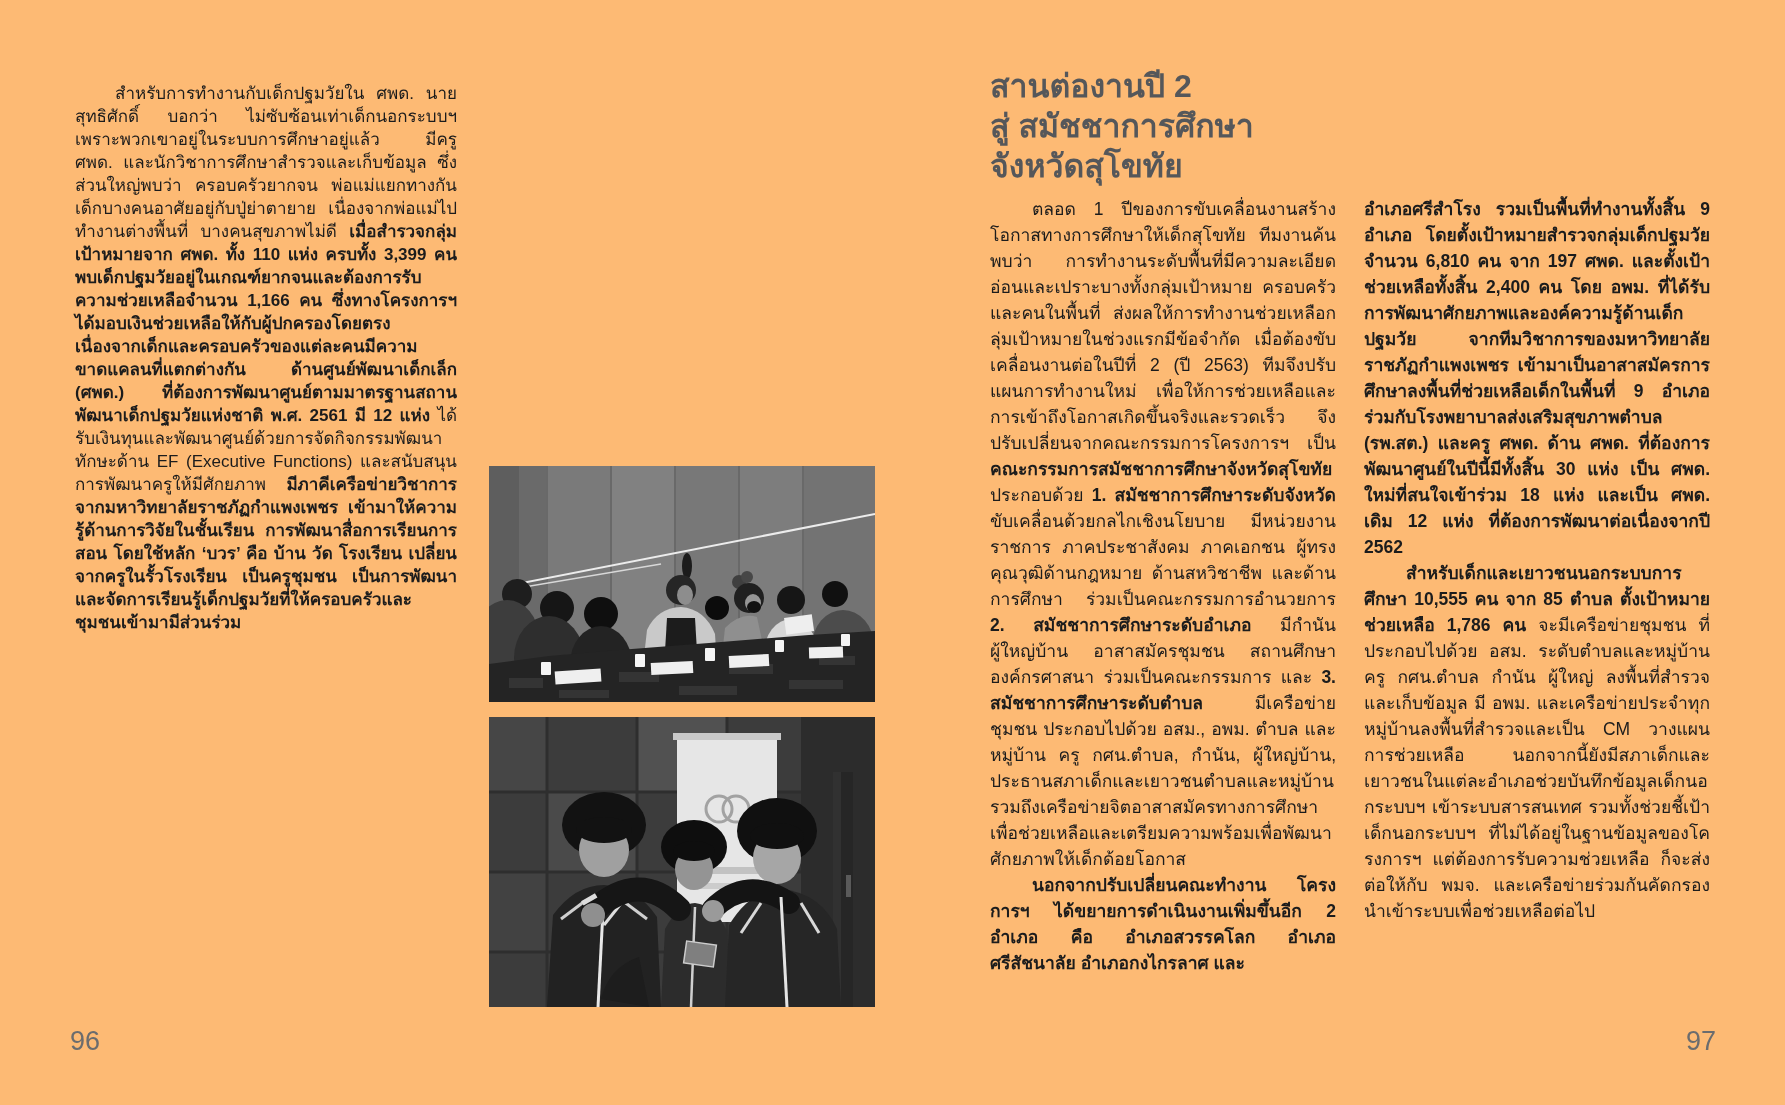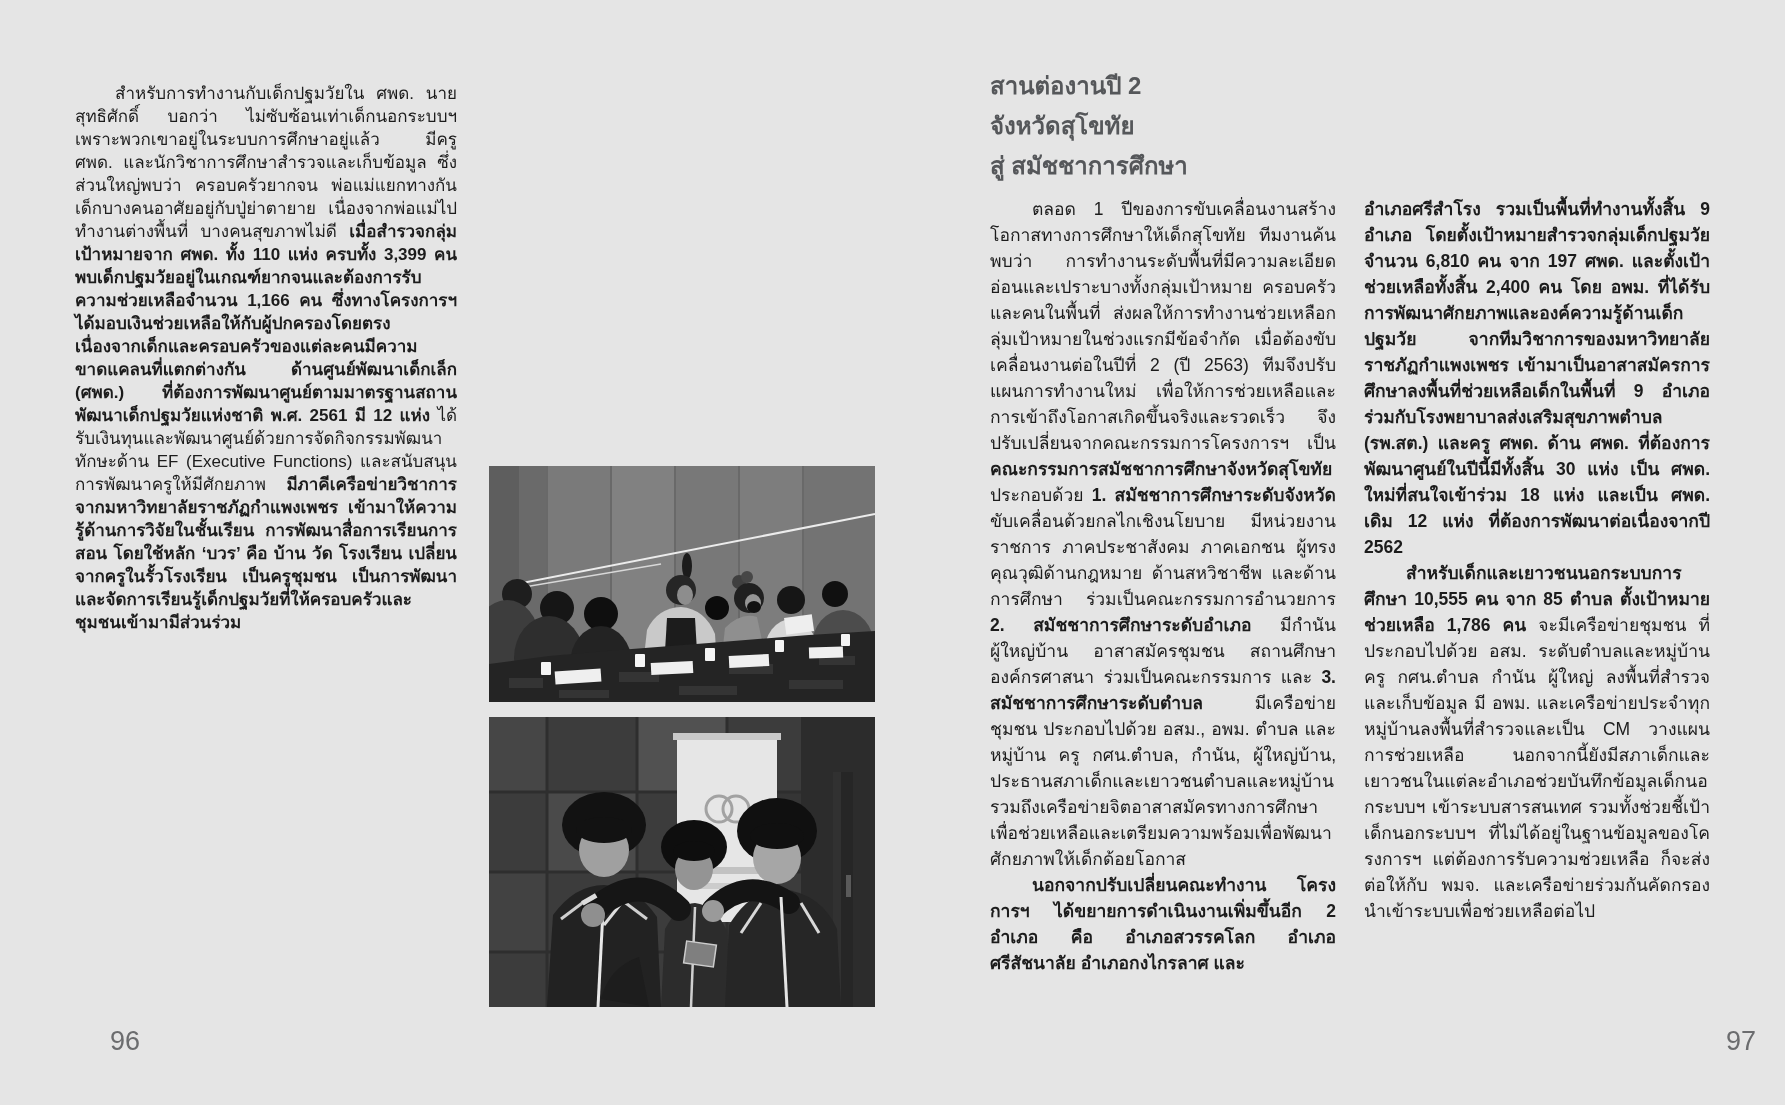--- a/index.html
+++ b/index.html
@@ -1,44 +1,44 @@
 <!DOCTYPE html>
 <html><head>
 <meta charset="utf-8">
 <style>
   html,body{margin:0;padding:0;background:#ffffff;}
   body{width:1785px;height:1105px;position:relative;overflow:hidden;
        font-family:"Liberation Sans","DejaVu Sans",sans-serif;}
-  .spread{position:absolute;inset:0;background:#e5e5e5;}
+  .spread{position:absolute;inset:0;background:#fdba74;}
 
   .body-text{color:#1c1c1c;text-align:justify;}
   .seg{white-space:pre-wrap;}
   .seg.b{font-weight:700;}
 
   
   .left-paragraph{position:absolute;left:75px;top:82px;width:382px;
        font-size:17px;line-height:23px;}
   .left-paragraph p{margin:0;text-indent:40px;}
 
   
   .photo{position:absolute;left:489px;width:386px;overflow:hidden;background:#777;}
   .photo-1{top:466px;height:236px;}
   .photo-2{top:717px;height:290px;}
   .photo svg{display:block;width:100%;height:100%;}
 
   
   .page-title{position:absolute;left:990px;top:66px;width:460px;
-       font-size:24px;line-height:40px;font-weight:700;color:#55575a;}
+       font-size:32px;line-height:40px;font-weight:700;color:#55575a;}
   .col{position:absolute;top:196px;width:346px;font-size:17.5px;line-height:26px;}
   .col p{margin:0;}
   .col p.indent{text-indent:42px;}
   .col-1{left:990px;}
   .col-2{left:1364px;}
 
-  .page-num{position:absolute;font-size:27px;color:#6b6c6e;margin-left:40px;}
+  .page-num{position:absolute;font-size:27px;color:#6b6c6e;}
   .page-num-left{left:70px;top:1026px;}
   .page-num-right{left:1686px;top:1026px;text-align:center;}
 </style>
 </head>
 <body>
 
 <div class="spread">
 
   <div class="left-paragraph body-text">
     <p><span class="seg">สำหรับการทำงานกับเด็กปฐมวัยใน ศพด. นายสุทธิศักดิ์ บอกว่า ไม่ซับซ้อนเท่าเด็กนอกระบบฯ เพราะพวกเขาอยู่ในระบบการศึกษาอยู่แล้ว มีครู ศพด. และนักวิชาการศึกษาสำรวจและเก็บข้อมูล ซึ่งส่วนใหญ่พบว่า ครอบครัวยากจน พ่อแม่แยกทางกัน เด็กบางคนอาศัยอยู่กับปู่ย่าตายาย เนื่องจากพ่อแม่ไปทำงานต่างพื้นที่ บางคนสุขภาพไม่ดี </span><span class="seg b">เมื่อสำรวจกลุ่มเป้าหมายจาก ศพด. ทั้ง 110 แห่ง ครบทั้ง 3,399 คน พบเด็กปฐมวัยอยู่ในเกณฑ์ยากจนและต้องการรับความช่วยเหลือจำนวน 1,166 คน ซึ่งทางโครงการฯ ได้มอบเงินช่วยเหลือให้กับผู้ปกครองโดยตรง เนื่องจากเด็กและครอบครัวของแต่ละคนมีความขาดแคลนที่แตกต่างกัน ด้านศูนย์พัฒนาเด็กเล็ก (ศพด.) ที่ต้องการพัฒนาศูนย์ตามมาตรฐานสถานพัฒนาเด็กปฐมวัยแห่งชาติ พ.ศ. 2561 มี 12 แห่ง </span><span class="seg">ได้รับเงินทุนและพัฒนาศูนย์ด้วยการจัดกิจกรรมพัฒนาทักษะด้าน EF (Executive Functions) และสนับสนุนการพัฒนาครูให้มีศักยภาพ </span><span class="seg b">มีภาคีเครือข่ายวิชาการจากมหาวิทยาลัยราชภัฏกำแพงเพชร เข้ามาให้ความรู้ด้านการวิจัยในชั้นเรียน การพัฒนาสื่อการเรียนการสอน โดยใช้หลัก ‘บวร’ คือ บ้าน วัด โรงเรียน เปลี่ยนจากครูในรั้วโรงเรียน เป็นครูชุมชน เป็นการพัฒนาและจัดการเรียนรู้เด็กปฐมวัยที่ให้ครอบครัวและชุมชนเข้ามามีส่วนร่วม</span></p>
@@ -175,22 +175,22 @@
       <circle cx="104" cy="198" r="12" fill="#8f8f8f"></circle>
       <rect x="92" y="180" width="16" height="5" fill="#dddddd" transform="rotate(-30 100 182)"></rect>
       <path d="M150,240 Q120,250 112,282 L160,290 Z" fill="#1d1d1d"></path>
     </svg>
   </div>
 
   <div class="page-num page-num-left">96</div>
 
   <div class="page-title">
     <div>สานต่องานปี 2</div>
+    <div>สู่ สมัชชาการศึกษา</div>
     <div>จังหวัดสุโขทัย</div>
-    <div>สู่ สมัชชาการศึกษา</div>
   </div>
 
   <div class="col col-1 body-text">
     <p class="indent"><span class="seg">ตลอด 1 ปีของการขับเคลื่อนงานสร้างโอกาสทางการศึกษาให้เด็กสุโขทัย ทีมงานค้นพบว่า การทำงานระดับพื้นที่มีความละเอียดอ่อนและเปราะบางทั้งกลุ่มเป้าหมาย ครอบครัว และคนในพื้นที่ ส่งผลให้การทำงานช่วยเหลือกลุ่มเป้าหมายในช่วงแรกมีข้อจำกัด เมื่อต้องขับเคลื่อนงานต่อในปีที่ 2 (ปี 2563) ทีมจึงปรับแผนการทำงานใหม่ เพื่อให้การช่วยเหลือและการเข้าถึงโอกาสเกิดขึ้นจริงและรวดเร็ว จึงปรับเปลี่ยนจากคณะกรรมการโครงการฯ เป็น</span><span class="seg b">คณะกรรมการสมัชชาการศึกษาจังหวัดสุโขทัย</span><span class="seg"> ประกอบด้วย </span><span class="seg b">1. สมัชชาการศึกษาระดับจังหวัด</span><span class="seg"> ขับเคลื่อนด้วยกลไกเชิงนโยบาย มีหน่วยงานราชการ ภาคประชาสังคม ภาคเอกชน ผู้ทรงคุณวุฒิด้านกฎหมาย ด้านสหวิชาชีพ และด้านการศึกษา ร่วมเป็นคณะกรรมการอำนวยการ </span><span class="seg b">2. สมัชชาการศึกษาระดับอำเภอ</span><span class="seg"> มีกำนัน ผู้ใหญ่บ้าน อาสาสมัครชุมชน สถานศึกษา องค์กรศาสนา ร่วมเป็นคณะกรรมการ และ </span><span class="seg b">3. สมัชชาการศึกษาระดับตำบล</span><span class="seg"> มีเครือข่ายชุมชน ประกอบไปด้วย อสม., อพม. ตำบล และหมู่บ้าน ครู กศน.ตำบล, กำนัน, ผู้ใหญ่บ้าน, ประธานสภาเด็กและเยาวชนตำบลและหมู่บ้าน รวมถึงเครือข่ายจิตอาสาสมัครทางการศึกษา เพื่อช่วยเหลือและเตรียมความพร้อมเพื่อพัฒนาศักยภาพให้เด็กด้อยโอกาส</span></p>
     <p class="indent"><span class="seg b">นอกจากปรับเปลี่ยนคณะทำงาน โครงการฯ ได้ขยายการดำเนินงานเพิ่มขึ้นอีก 2 อำเภอ คือ อำเภอสวรรคโลก อำเภอศรีสัชนาลัย อำเภอกงไกรลาศ และ</span></p>
   </div>
 
   <div class="col col-2 body-text">
     <p><span class="seg b">อำเภอศรีสำโรง รวมเป็นพื้นที่ทำงานทั้งสิ้น 9 อำเภอ โดยตั้งเป้าหมายสำรวจกลุ่มเด็กปฐมวัยจำนวน 6,810 คน จาก 197 ศพด. และตั้งเป้าช่วยเหลือทั้งสิ้น 2,400 คน โดย อพม. ที่ได้รับการพัฒนาศักยภาพและองค์ความรู้ด้านเด็กปฐมวัย จากทีมวิชาการของมหาวิทยาลัยราชภัฏกำแพงเพชร เข้ามาเป็นอาสาสมัครการศึกษาลงพื้นที่ช่วยเหลือเด็กในพื้นที่ 9 อำเภอ ร่วมกับโรงพยาบาลส่งเสริมสุขภาพตำบล (รพ.สต.) และครู ศพด. ด้าน ศพด. ที่ต้องการพัฒนาศูนย์ในปีนี้มีทั้งสิ้น 30 แห่ง เป็น ศพด. ใหม่ที่สนใจเข้าร่วม 18 แห่ง และเป็น ศพด. เดิม 12 แห่ง ที่ต้องการพัฒนาต่อเนื่องจากปี 2562</span></p>
     <p class="indent"><span class="seg b">สำหรับเด็กและเยาวชนนอกระบบการศึกษา 10,555 คน จาก 85 ตำบล ตั้งเป้าหมายช่วยเหลือ 1,786 คน</span><span class="seg"> จะมีเครือข่ายชุมชน ที่ประกอบไปด้วย อสม. ระดับตำบลและหมู่บ้าน ครู กศน.ตำบล กำนัน ผู้ใหญ่ ลงพื้นที่สำรวจและเก็บข้อมูล มี อพม. และเครือข่ายประจำทุกหมู่บ้านลงพื้นที่สำรวจและเป็น CM วางแผนการช่วยเหลือ นอกจากนี้ยังมีสภาเด็กและเยาวชนในแต่ละอำเภอช่วยบันทึกข้อมูลเด็กนอกระบบฯ เข้าระบบสารสนเทศ รวมทั้งช่วยชี้เป้าเด็กนอกระบบฯ ที่ไม่ได้อยู่ในฐานข้อมูลของโครงการฯ แต่ต้องการรับความช่วยเหลือ ก็จะส่งต่อให้กับ พมจ. และเครือข่ายร่วมกันคัดกรองนำเข้าระบบเพื่อช่วยเหลือต่อไป</span></p>

